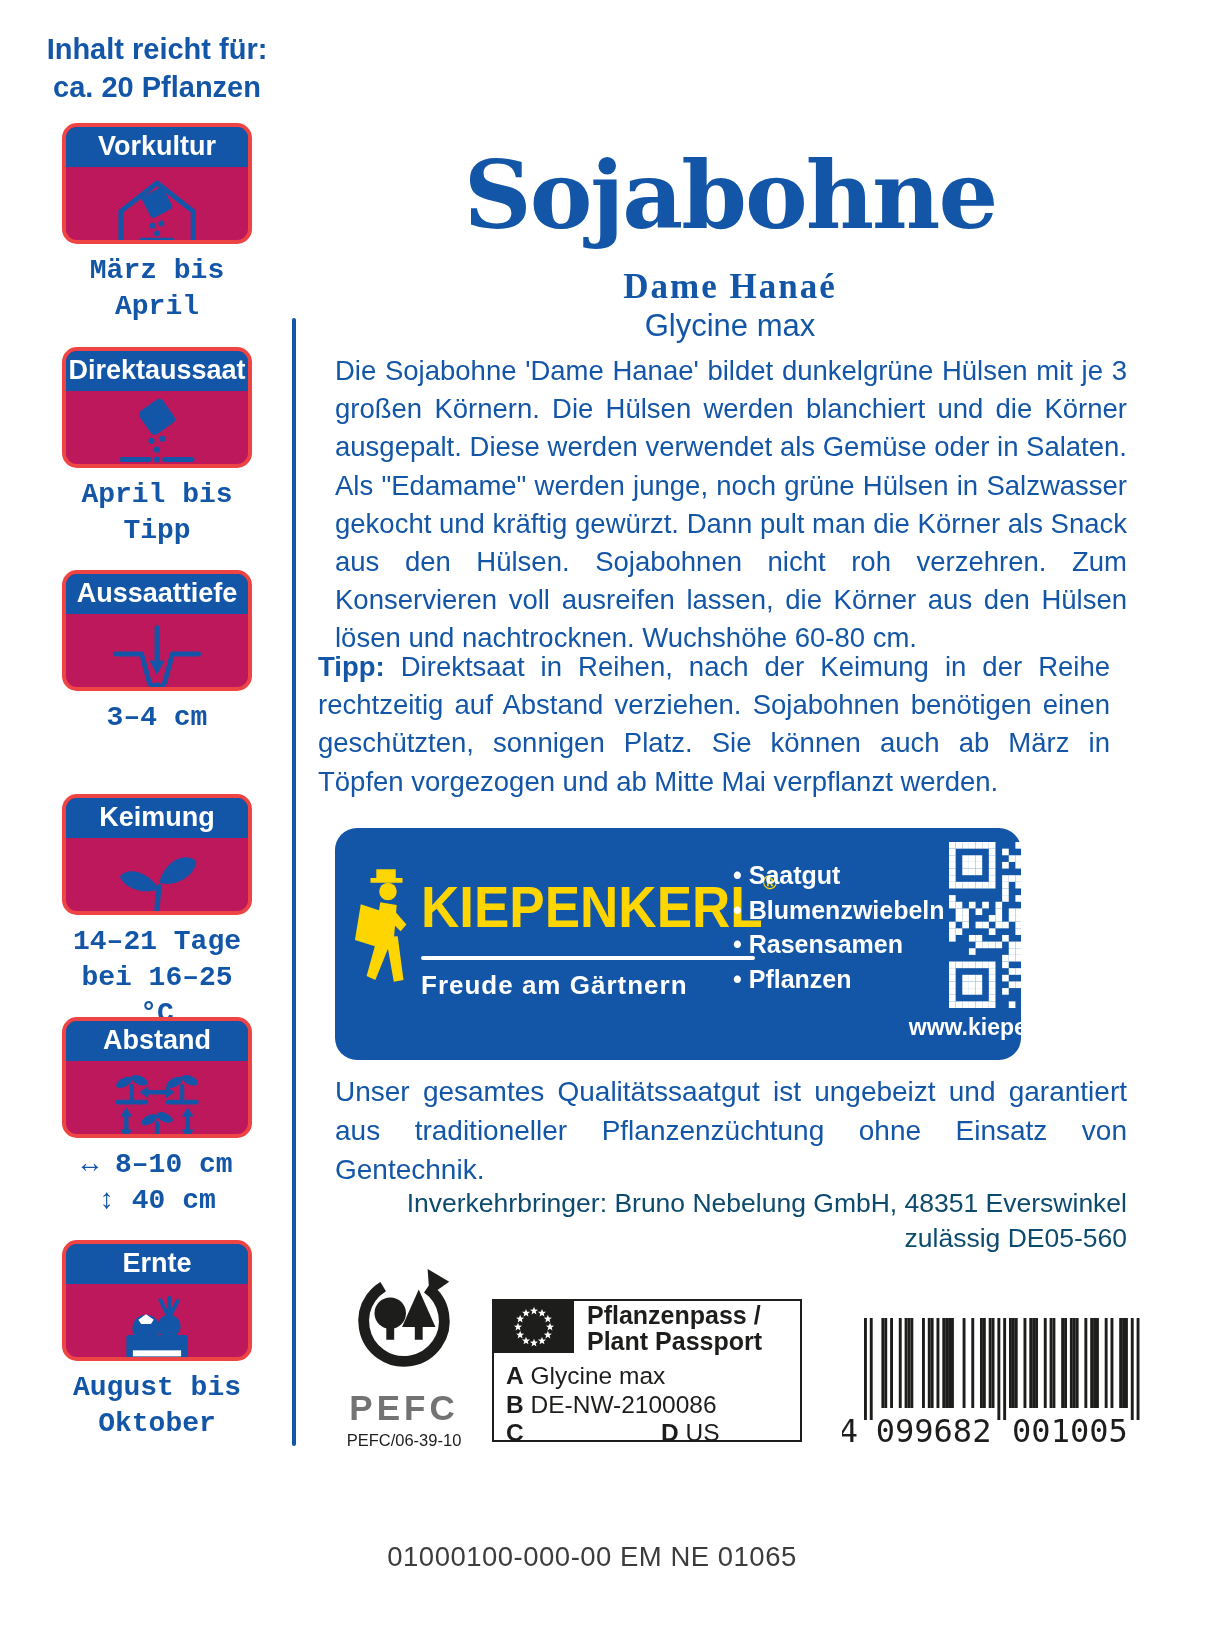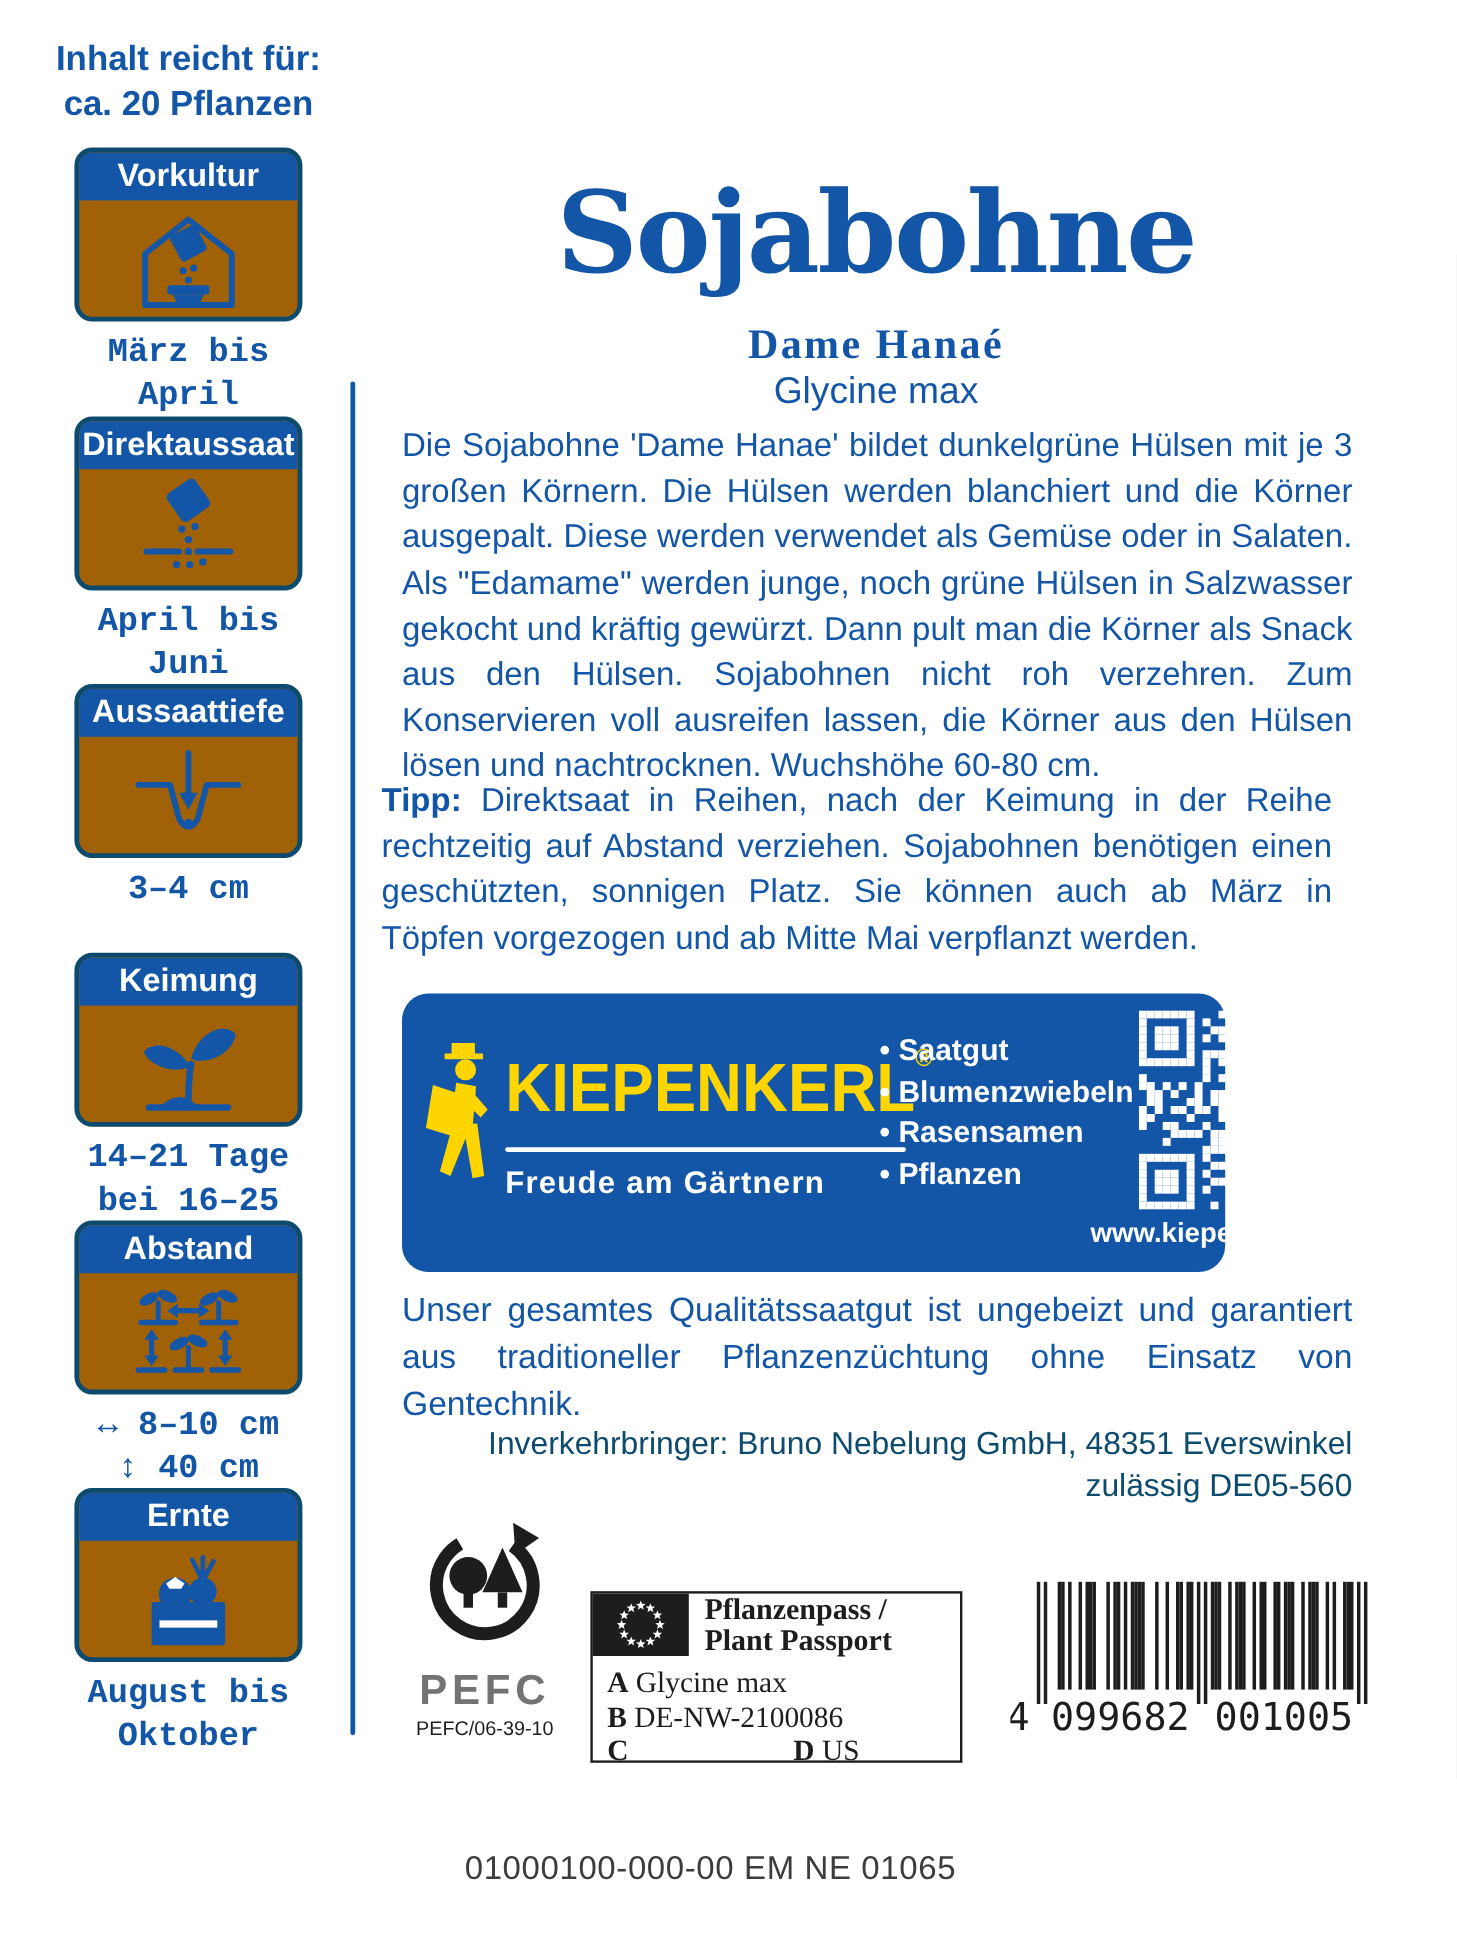--- a/index.html
+++ b/index.html
@@ -9,21 +9,21 @@
     background:#ffffff; overflow:hidden;
     font-family:"Liberation Sans", sans-serif; color:#1356a7;
   }
   
   .sidebar-intro {
     position:absolute; left:40px; top:30px; width:234px;
     text-align:center; font-size:29px; font-weight:700; line-height:38px; color:#1356a7;
   }
   .divider { position:absolute; left:292px; top:318px; width:4px; height:1128px; background:#1356a7; border-radius:2px; }
   .info-box { position:absolute; left:62px; width:190px; }
-  .ib-frame { border:4px solid #0c4a6e; border-radius:15px; overflow:hidden; height:145px; background:#a16207; }
+  .ib-frame { border:4px solid #ef4444; border-radius:15px; overflow:hidden; height:121px; background:#be185d; }
   .ib-title { background:#1356a7; color:#fff; font-weight:700; font-size:27px; text-align:center; height:40px; line-height:38px; }
   .ib-icon { height:101px; display:flex; align-items:center; justify-content:center; }
   .ib-icon svg { width:152px; height:92px; }
   .ib-caption { margin-top:9px; text-align:center; color:#1356a7; font-size:28px; font-weight:700; line-height:36px;font-family:Liberation Mono, monospace; }
   .pos-box0 { top:123px; } .pos-box1 { top:347px; } .pos-box2 { top:570px; }
   .pos-box3 { top:794px; } .pos-box4 { top:1017px; } .pos-box5 { top:1240px; }
   
   .main-title {
     position:absolute; left:335px; top:140px; width:790px; text-align:center;
     font-family:"DejaVu Serif", serif; font-weight:700; font-size:94px; letter-spacing:-2px; color:#1356a7;
@@ -45,21 +45,21 @@
   .qr-wrap { position:absolute; left:614px; top:14px; width:166px; height:166px; }
   .website { position:absolute; left:520px; top:186px; width:260px; text-align:right; font-weight:700; font-size:23px; }
   
   .quality { position:absolute; left:335px; top:1072px; width:792px; font-size:28px; line-height:39px; text-align:justify; color:#1356a7; }
   .distributor { position:absolute; left:335px; top:1186px; width:792px; font-size:26.5px; line-height:34.5px; color:#0c4a6e;text-align:right; }
   
   .pefc { position:absolute; left:338px; top:1266px; width:132px; text-align:center; color:#1d1d1b; }
   .pefc svg { width:122px; height:118px; }
   .pefc-label { font-weight:700; font-size:35px; letter-spacing:4px; line-height:40px; color:#737373; }
   .pefc-code { font-size:16.5px; margin-top:3px; color:#1d1d1b; }
-  .passport { position:absolute; left:492px; top:1326px; width:310px; height:143px; border:2px solid #1d1d1b; background:#fff; color:#1d1d1b;font-family:Liberation Serif, serif; }
+  .passport { position:absolute; left:492px; top:1299px; width:310px; height:143px; border:2px solid #1d1d1b; background:#fff; color:#1d1d1b; }
   .pp-header { display:flex; }
   .pp-flag { width:80px; height:52px; background:#1d1d1b; flex:0 0 auto; }
   .pp-title { padding:1px 0 0 13px; font-weight:700; font-size:25px; line-height:26px; color:#1d1d1b; }
   .pp-body { padding:8px 12px 0 12px; font-size:24.5px; line-height:28.5px; color:#1d1d1b; }
   .pp-row b { font-weight:700; }
   .pp-row-cd { position:relative; }
   .pp-d { position:absolute; left:55%; top:0; }
   
   .barcode { position:absolute; left:842px; top:1318px; width:300px; height:130px; }
   
@@ -112,21 +112,21 @@
           <path class="ics" stroke-width="4.5" stroke-linecap="round" d="M18 58 H43 M57 58 H82"></path>
           <circle class="ic" cx="50" cy="58" r="2.8"></circle>
           <circle class="ic" cx="41" cy="68" r="2.8"></circle>
             <circle class="ic" cx="51" cy="68" r="2.8"></circle>
             <circle class="ic" cx="61" cy="66" r="2.8"></circle>
         </svg>
       </div>
     </div>
     <div class="ib-caption">
       <div>April bis</div>
-      <div>Juni</div>
+      <div>Tipp</div>
     </div>
   </div>
 
   <div class="info-box pos-box2">
     <div class="ib-frame">
       <div class="ib-title">Aussaattiefe</div>
       <div class="ib-icon">
         <svg viewBox="0 0 100 84">
           <path class="ics" stroke-width="4.5" stroke-linecap="round" stroke-linejoin="round" d="M12 32 H36 L43 58 Q50 70 57 58 L64 32 H88"></path>
           <path class="ics" stroke-width="4.5" stroke-linecap="round" d="M50 8 V40"></path>

